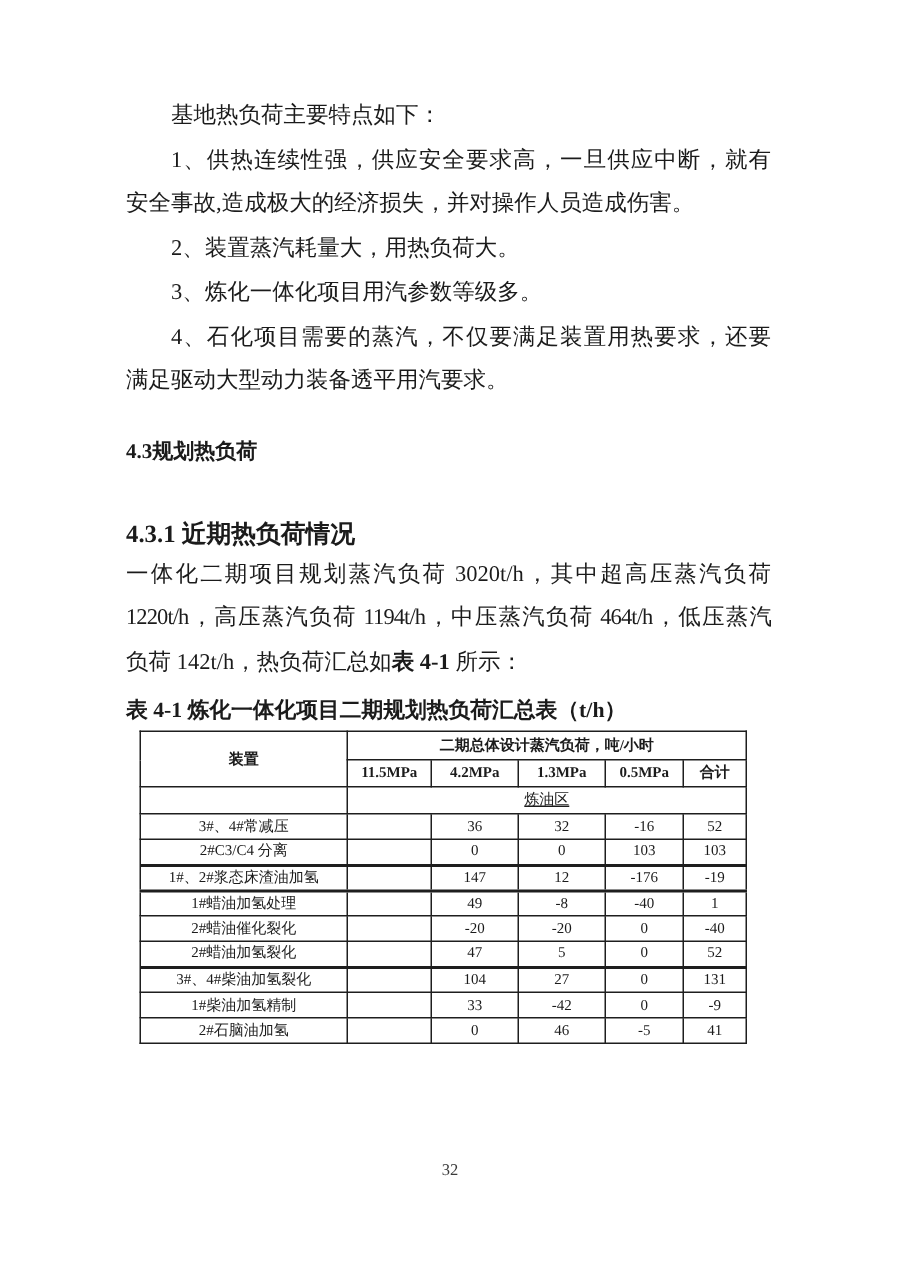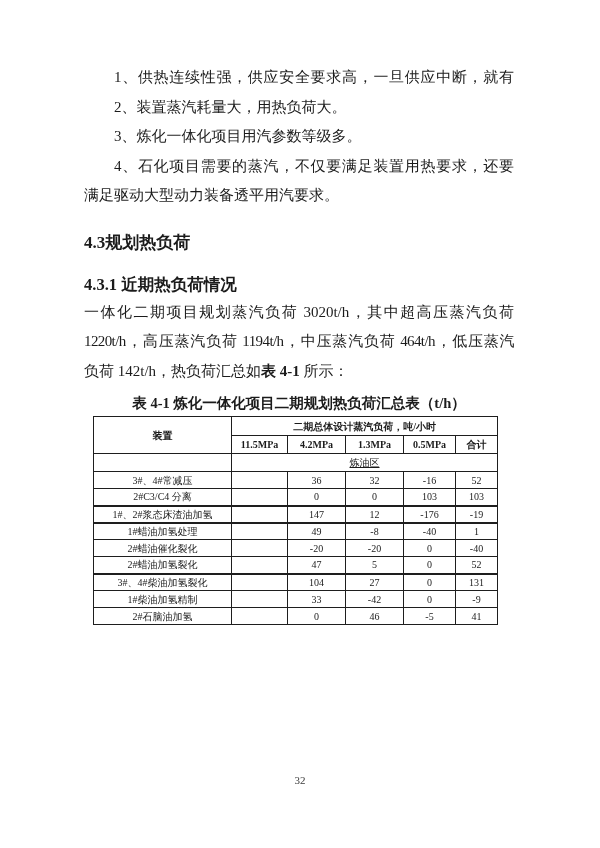--- a/index.html
+++ b/index.html
@@ -8,44 +8,46 @@
     font-family:"Liberation Serif","DejaVu Serif",serif;
     color:#1b1b1b; overflow:hidden;
   }
   .content { position:absolute; left:84px; top:63px; width:430px; }
 
   .tline { font-size:15px; line-height:29.5px; height:29.5px; overflow:hidden; white-space:nowrap; }
   .indent { text-indent:30px; }
   .fill { white-space:normal; text-align:justify; text-align-last:justify; text-justify:inter-character; }
   .tight { letter-spacing:-0.6px; }
 
-  .h-section { margin-top:19px; font-size:17px; font-weight:bold; line-height:26px; height:26px; }
-  .h-sub     { margin-top:16px; font-size:16.5px; font-weight:bold; line-height:26px; height:26px; }
+  .h-section { margin-top:19px; font-size:14px; font-weight:bold; line-height:26px; height:26px; }
+  .h-sub     { margin-top:28px; font-size:16.5px; font-weight:bold; line-height:26px; height:26px; }
 
-  .table-title { margin-top:6px; text-align:center; font-weight:bold; font-size:14.5px; line-height:22px; height:22px; white-space:nowrap; }
+  .table-title { margin-top:6px; font-weight:bold; font-size:14.5px; line-height:22px; height:22px; white-space:nowrap; }
 
   table.heat { border-collapse:collapse; table-layout:fixed; width:404px; margin:2px 0 0 9px; font-size:10px; }
   table.heat td { border:1px solid #1e1e1e; text-align:center; vertical-align:middle; padding:0 2px; line-height:15px; }
   .hdr { font-weight:bold; }
   .r-group { height:19px; }
   .r-sub   { height:18px; }
   .r-sub td { border-bottom-width:2px; }
   .r-sec   { height:18px;text-decoration:underline; }
   tbody tr { height:17px; }
   tr.thick-bottom td { border-bottom-width:2px;margin-top:40px; }
 
   .page-num { position:absolute; top:774px; left:0; width:100%; text-align:center; font-size:11px; color:#3a3a3a; }
 </style>
 </head>
 <body>
 
 <div class="page">
   <div class="content">
 
+    <div class="tline indent">基地热负荷主要特点如下：</div>
     <div class="tline indent fill">1、供热连续性强，供应安全要求高，一旦供应中断，就有</div>
+    <div class="tline">安全事故,造成极大的经济损失，并对操作人员造成伤害。</div>
     <div class="tline indent">2、装置蒸汽耗量大，用热负荷大。</div>
     <div class="tline indent">3、炼化一体化项目用汽参数等级多。</div>
     <div class="tline indent fill">4、石化项目需要的蒸汽，不仅要满足装置用热要求，还要</div>
     <div class="tline">满足驱动大型动力装备透平用汽要求。</div>
 
     <div class="h-section">4.3规划热负荷</div>
     <div class="h-sub">4.3.1  近期热负荷情况</div>
 
     <div class="tline fill">一体化二期项目规划蒸汽负荷 3020t/h，其中超高压蒸汽负荷</div>
     <div class="tline fill tight">1220t/h，高压蒸汽负荷 1194t/h，中压蒸汽负荷 464t/h，低压蒸汽</div>

